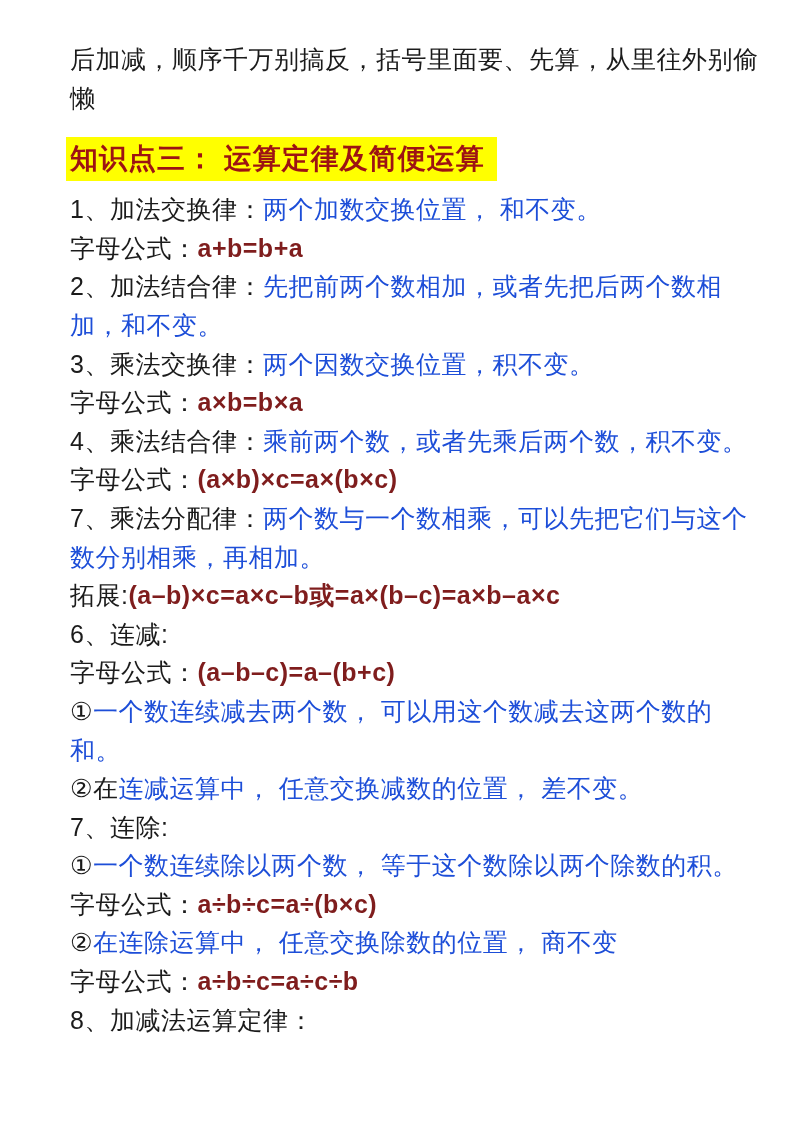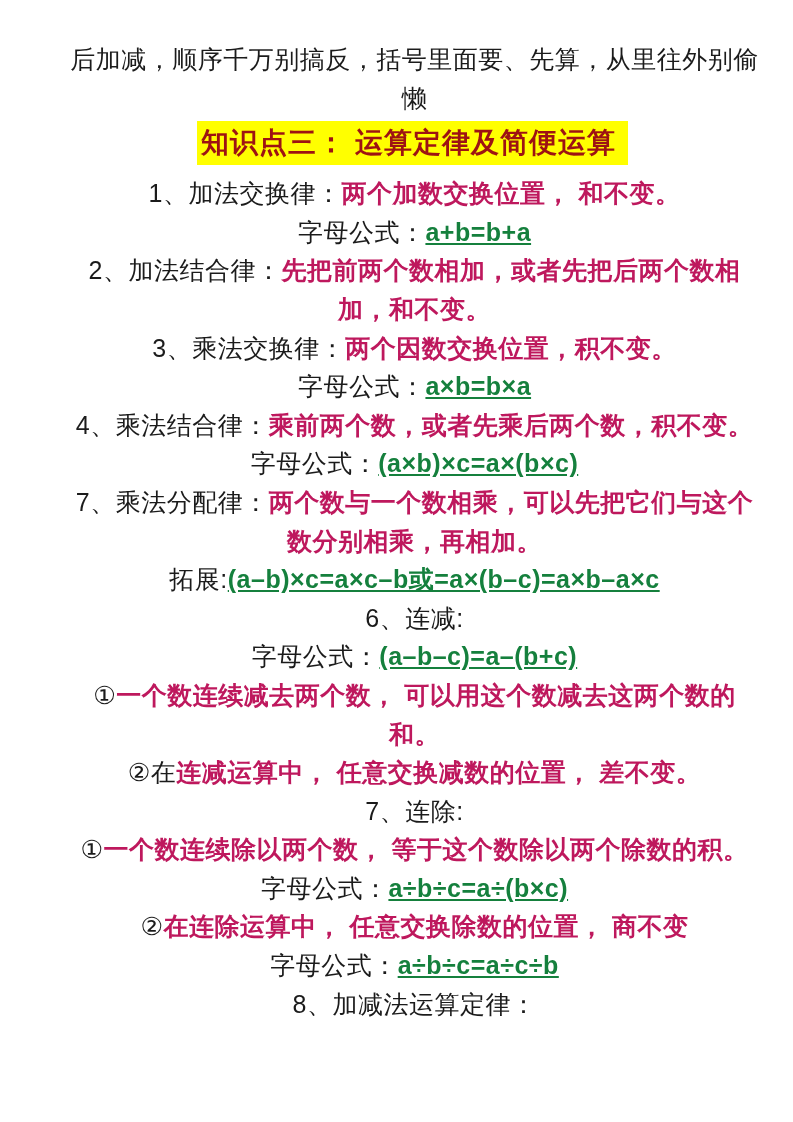--- a/index.html
+++ b/index.html
@@ -9,34 +9,33 @@
   }
   .page {
     position: relative;
     width: 793px;
     height: 1122px;
     box-sizing: border-box;
     background: #ffffff;
     padding: 40px 34px 0 70px;
     font-family: "Liberation Sans", "DejaVu Sans", sans-serif;
     overflow: hidden;
-    text-align: center;
   }
   .line {
     font-size: 25px;
     line-height: 38.6px;
     color: #1b1b1b;
     letter-spacing: 0.5px;
     margin: 0;
   }
   .c-black { color: #1b1b1b; font-weight: 400; }
-  .c-red   { color: #be185d; font-weight: 700; }
-  .c-green { color: #15803d; font-weight: 700; text-decoration: underline; }
+  .c-red   { color: #1d4ed8; font-weight: 400; }
+  .c-green { color: #7f1d1d; font-weight: 700; }
   .heading-row {
-    margin: 4px 0 5px 0;
+    margin: 20px 0 5px 0;
     line-height: 44px;
   }
   .heading {
     display: inline-block;
     background: #ffff00;
     color: #9d1313;
     font-weight: 700;
     font-size: 28px;
     line-height: 36px;
     padding: 4px 12px 4px 4px;

